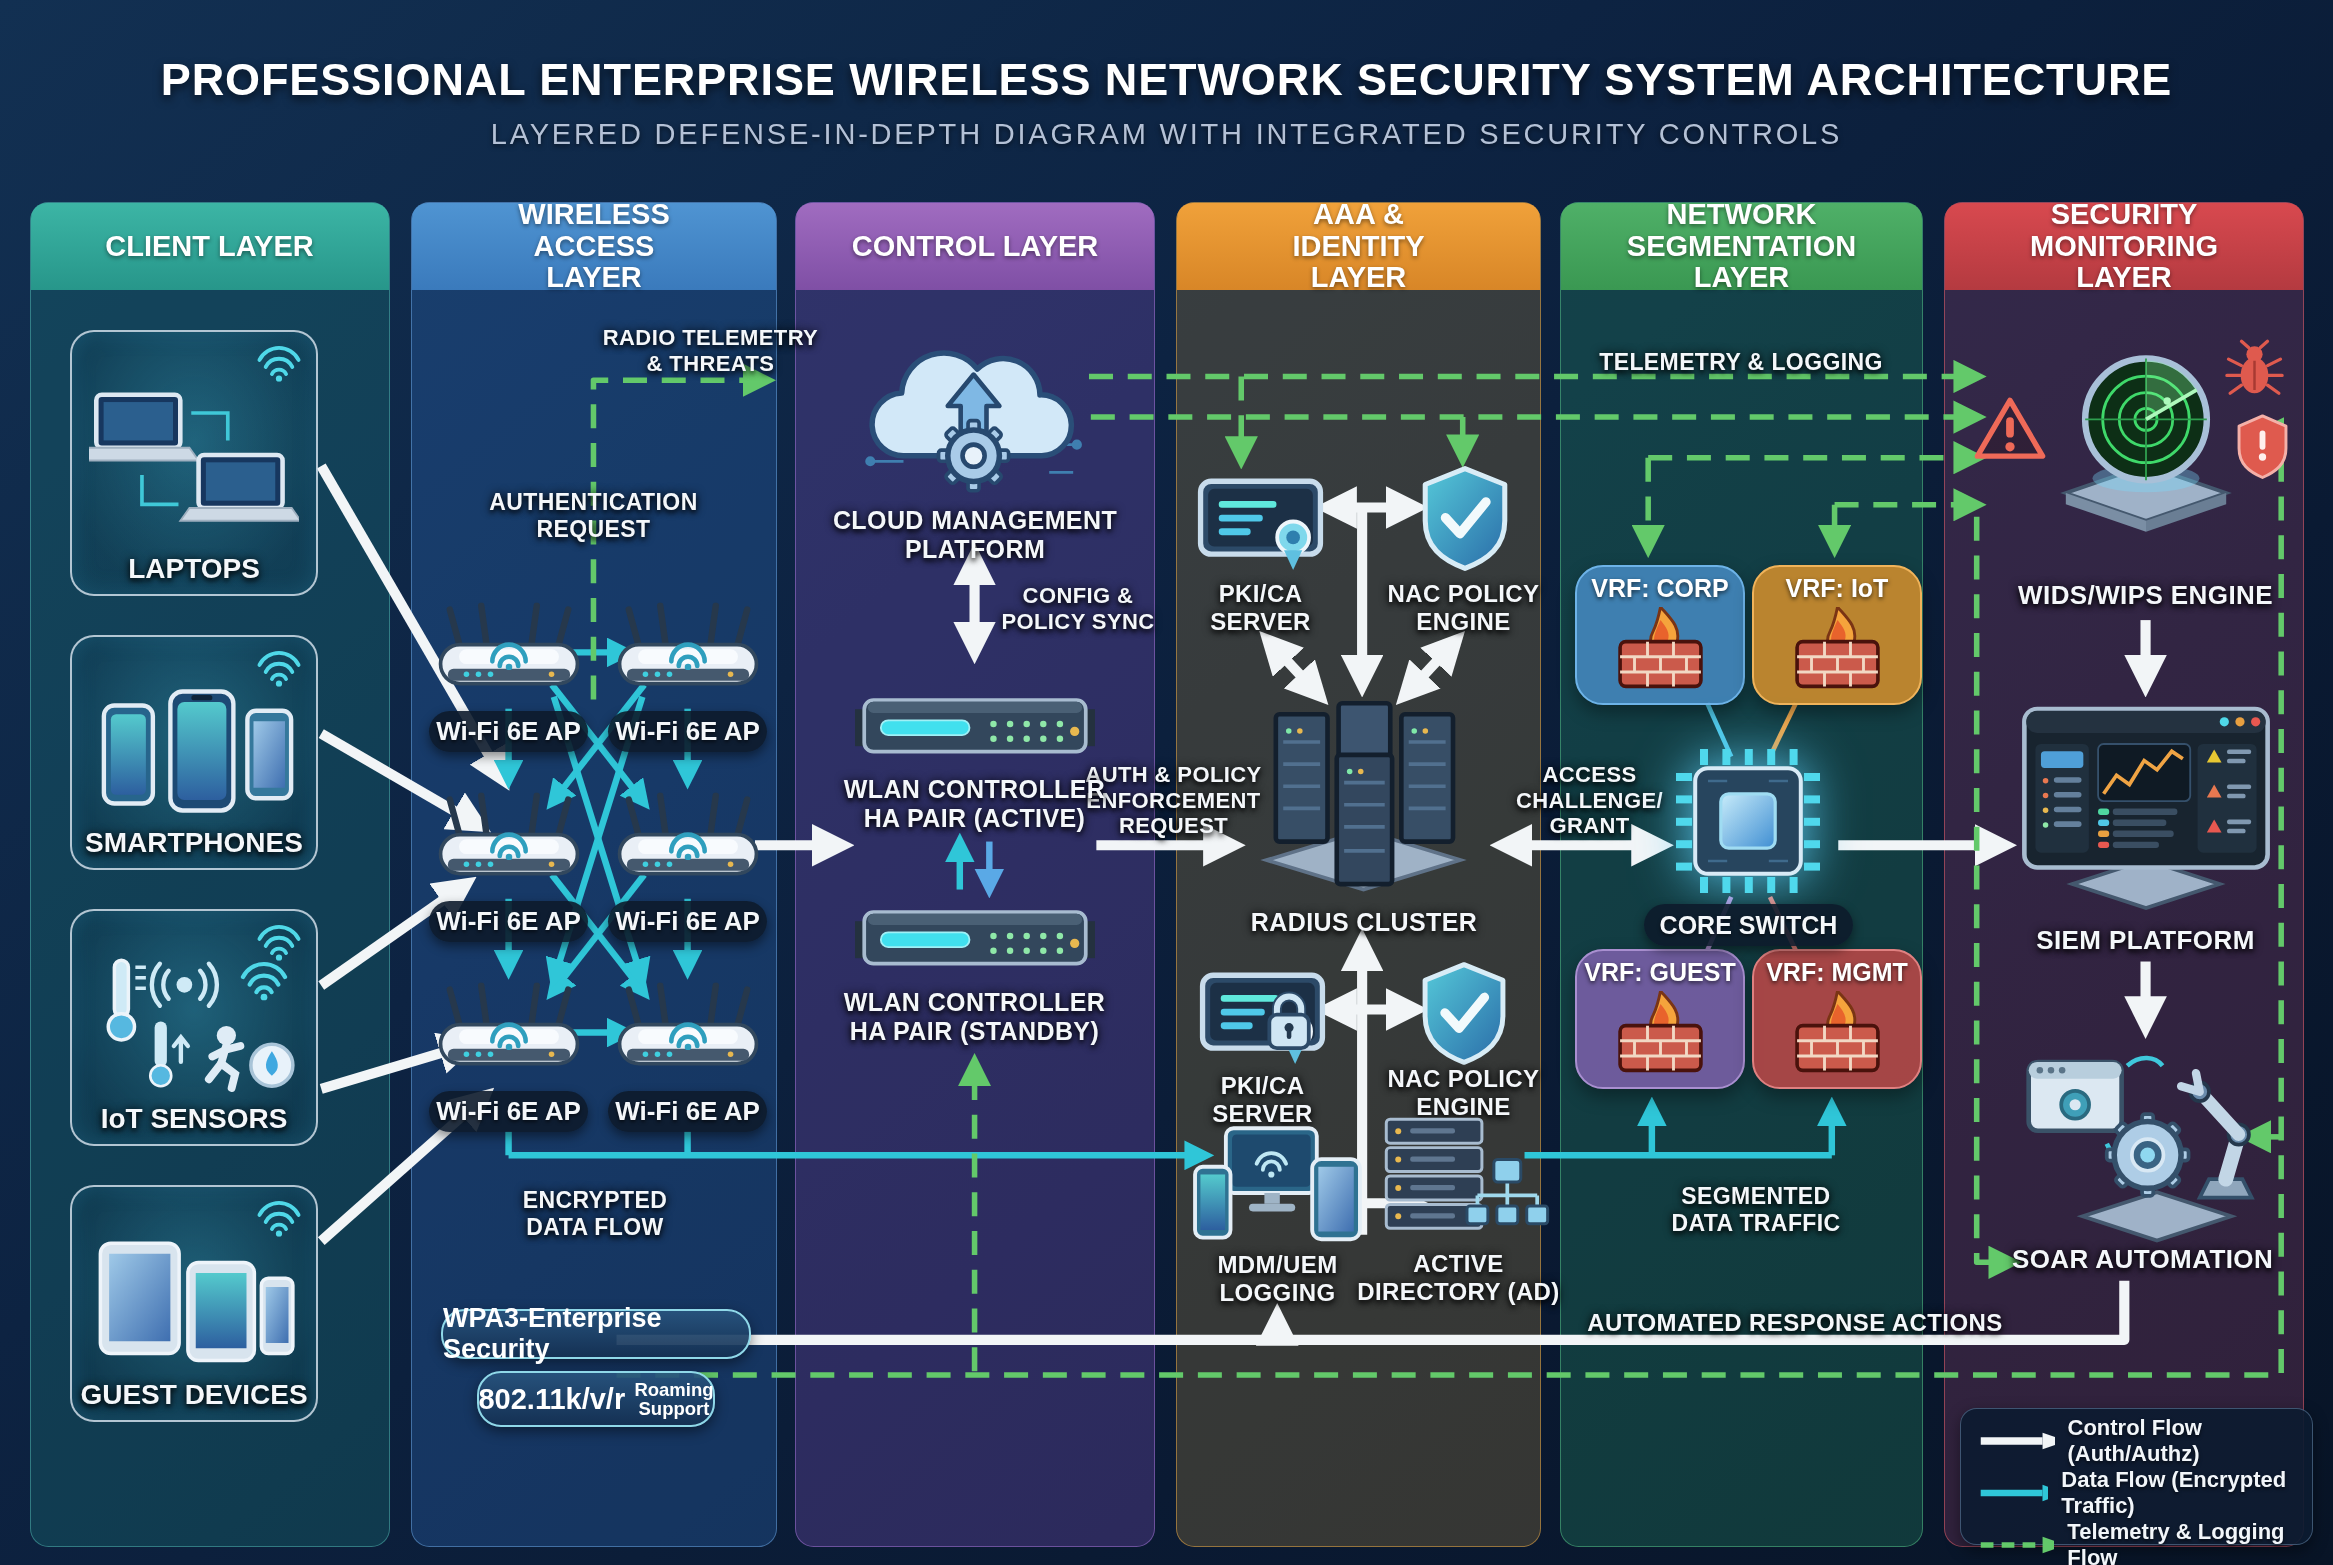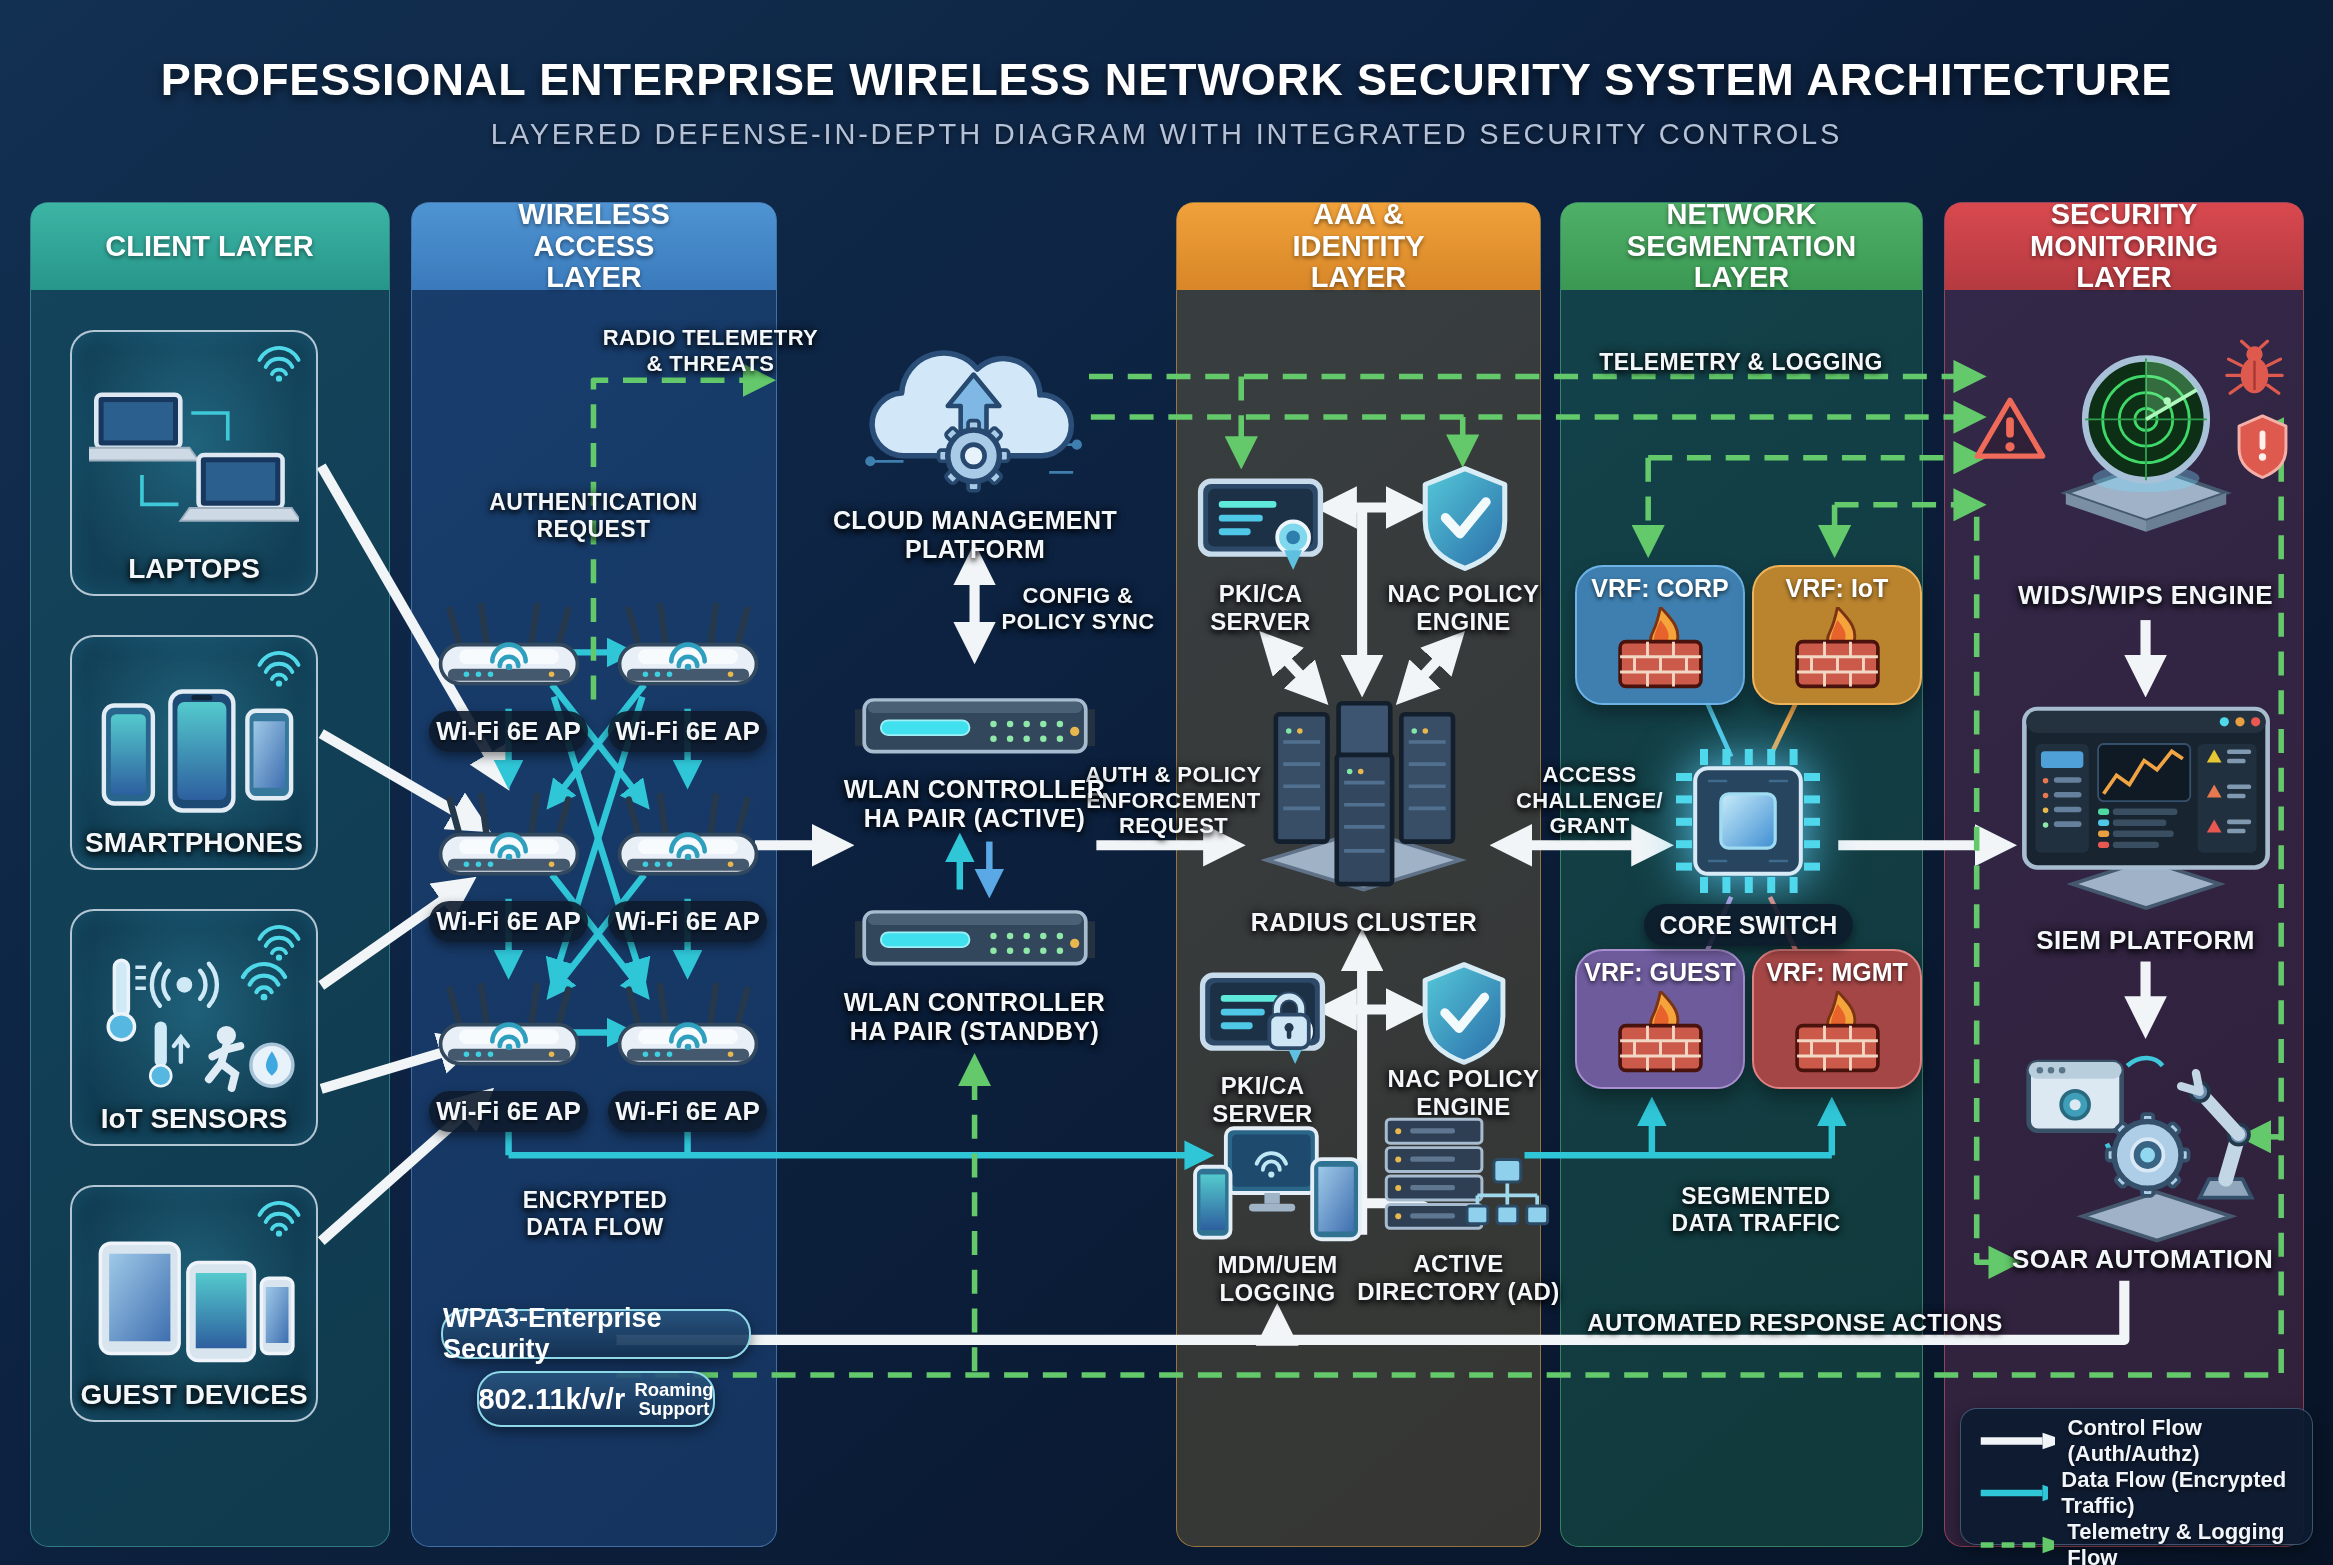--- a/index.html
+++ b/index.html
@@ -469,20 +469,25 @@
   <section class="col" style="left:29.5px;width:360px;background:rgba(26,122,122,.30);border-color:rgba(90,200,190,.45);">
     <div class="col-h" style="background:linear-gradient(180deg,#3cb5a5,#27968a);">
         <span>CLIENT LAYER</span>
       </div>
   </section>
   <section class="col" style="left:411px;width:366px;background:rgba(46,108,190,.30);border-color:rgba(110,170,230,.5);">
     <div class="col-h" style="background:linear-gradient(180deg,#4f94d2,#3a7abc);">
         <span style="max-width:217px;">WIRELESS ACCESS LAYER</span>
       </div>
   </section>
+  <section class="col" style="left:795px;width:360px;background:rgba(118,78,180,.32);border-color:rgba(170,120,220,.5);">
+    <div class="col-h" style="background:linear-gradient(180deg,#a06cc0,#7f4fa5);">
+        <span>CONTROL LAYER</span>
+      </div>
+  </section>
   <section class="col" style="left:1176px;width:365px;background:rgba(125,105,60,.38);border-color:rgba(230,165,70,.55);">
     <div class="col-h" style="background:linear-gradient(180deg,#f0a13a,#d88627);">
         <span style="max-width:226px;">AAA &amp; IDENTITY LAYER</span>
       </div>
   </section>
   <section class="col" style="left:1560px;width:363px;background:rgba(40,150,105,.28);border-color:rgba(90,200,140,.5);">
     <div class="col-h" style="background:linear-gradient(180deg,#4fb068,#3a9852);">
         <span style="max-width:281px;">NETWORK SEGMENTATION LAYER</span>
       </div>
   </section>

